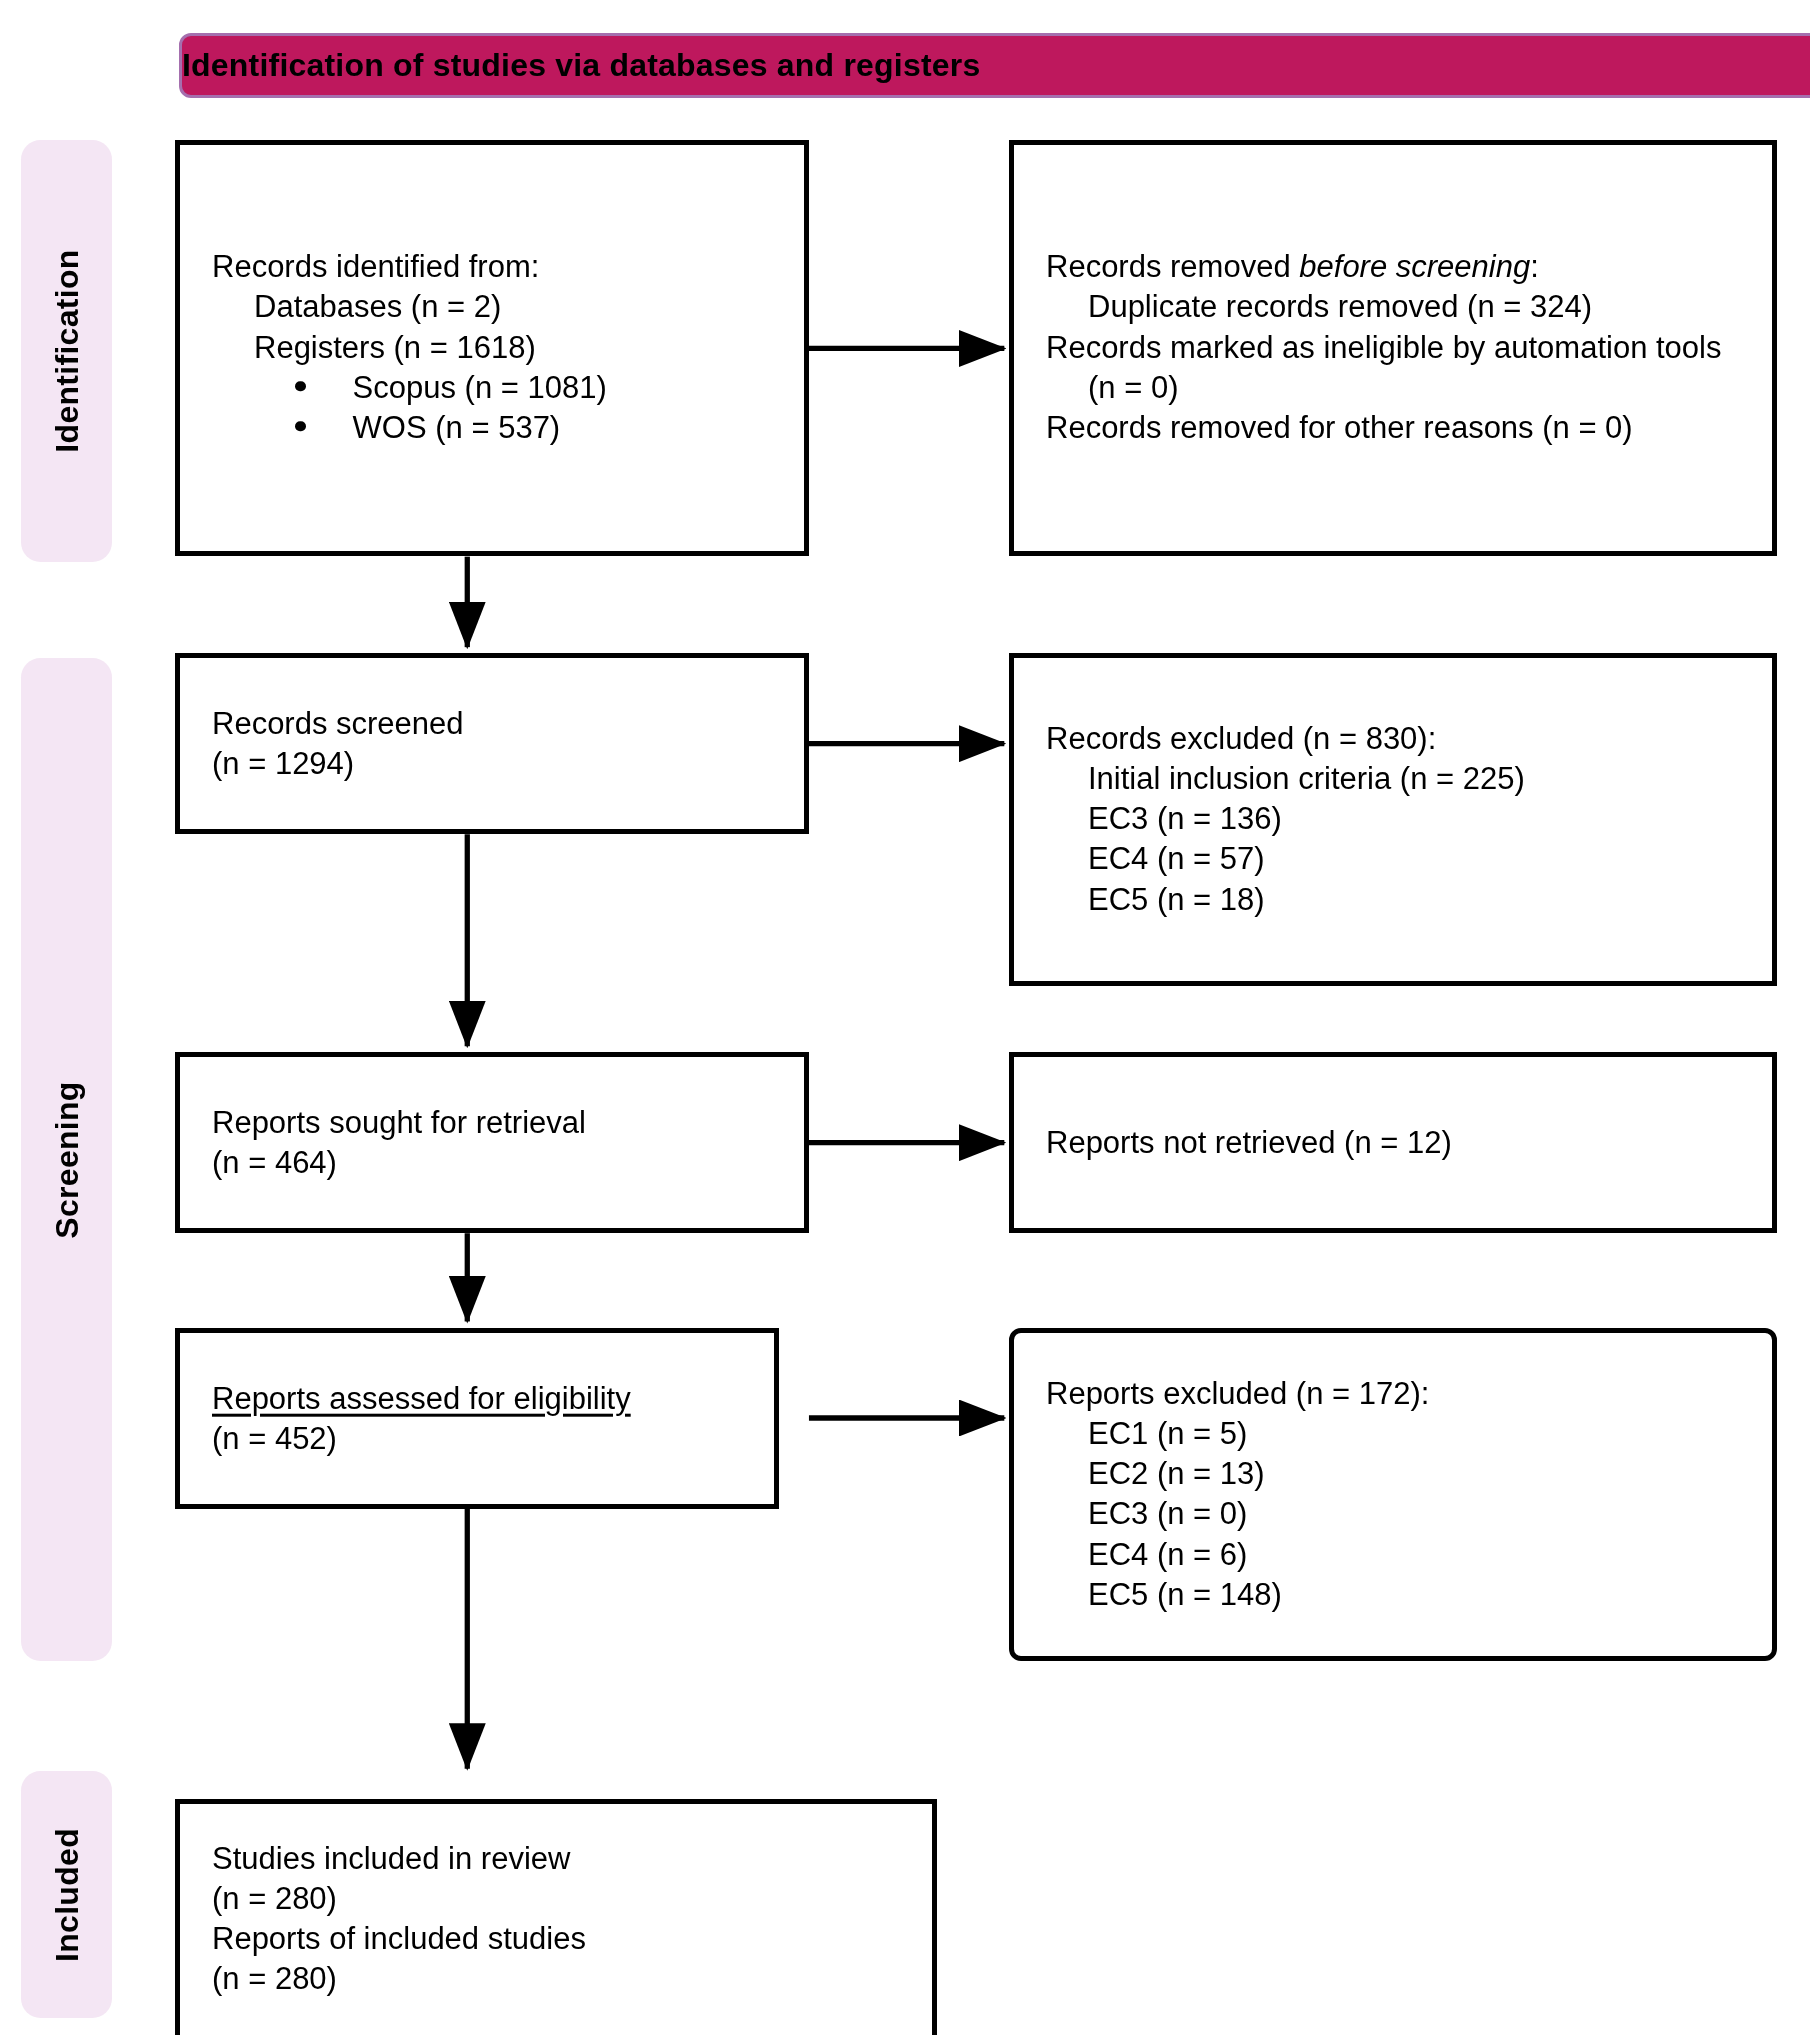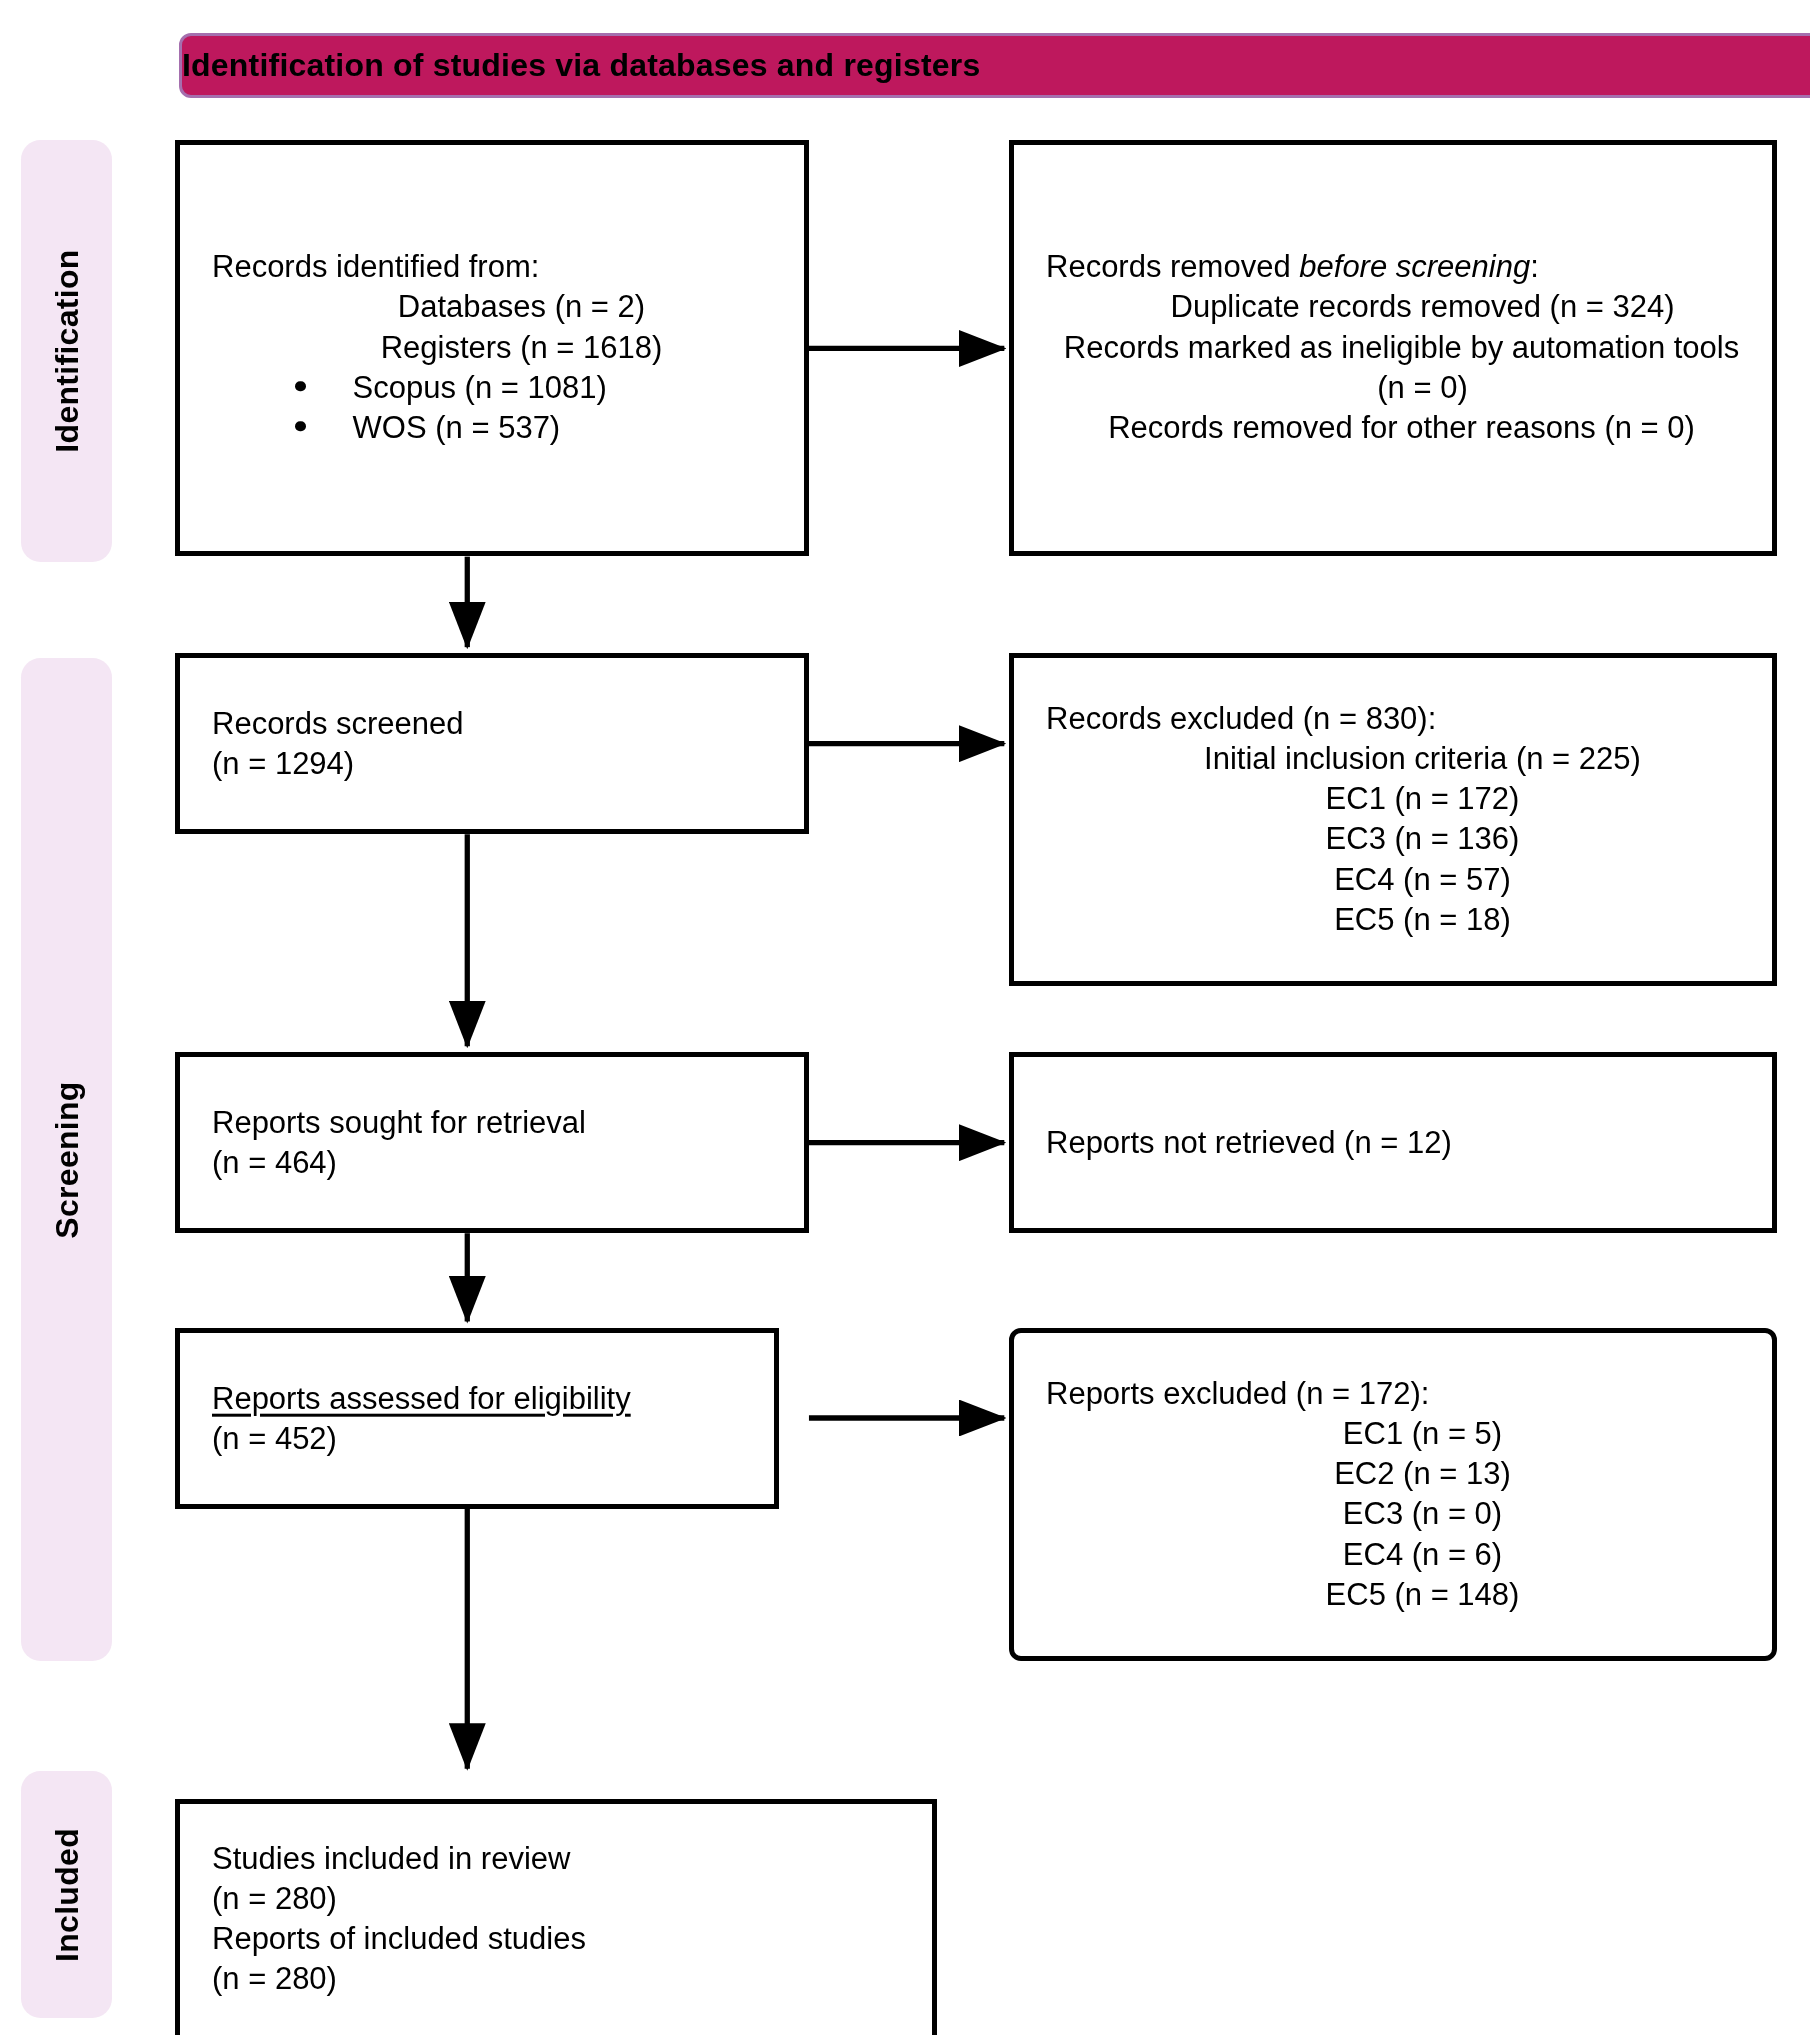--- a/index.html
+++ b/index.html
@@ -77,21 +77,21 @@
   .flow-box-body {
     position: absolute;
     left: 32px;
     right: 15px;
     font-size: 31px;
     line-height: 1.30;
     color: #000000;
   }
   .flow-box-body .ln { white-space: nowrap; }
   .flow-box-body .ln.wrapline { white-space: normal; }
-  .indent-1 { padding-left: 42px; text-align: center; }
+  .indent-1 { padding-left: 42px; }
   .bullet-line {
     display: flex;
     align-items: baseline;
     padding-left: 83px;
   }
   .bullet-dot {
     display: inline-block;
     width: 10.6px;
     height: 10.6px;
     background: #000;
@@ -217,21 +217,20 @@
     <div class="flow-box-body vc">
       <div class="ln">Records screened</div>
       <div class="ln">(n = 1294)</div>
     </div>
   </div>
 
   <div id="box-rec-excluded" class="flow-box">
     <div class="flow-box-body vc">
       <div class="ln">Records excluded (n = 830):</div>
       <div class="ln indent-1">Initial inclusion criteria (n = 225)</div>
-      <div class="ln indent-1">EC1 (n = 172)</div>
       <div class="ln indent-1">EC3 (n = 136)</div>
       <div class="ln indent-1">EC4 (n = 57)</div>
       <div class="ln indent-1">EC5 (n = 18)</div>
     </div>
   </div>
 
   <div id="box-sought" class="flow-box">
     <div class="flow-box-body vc">
       <div class="ln">Reports sought for retrieval</div>
       <div class="ln">(n = 464)</div>

